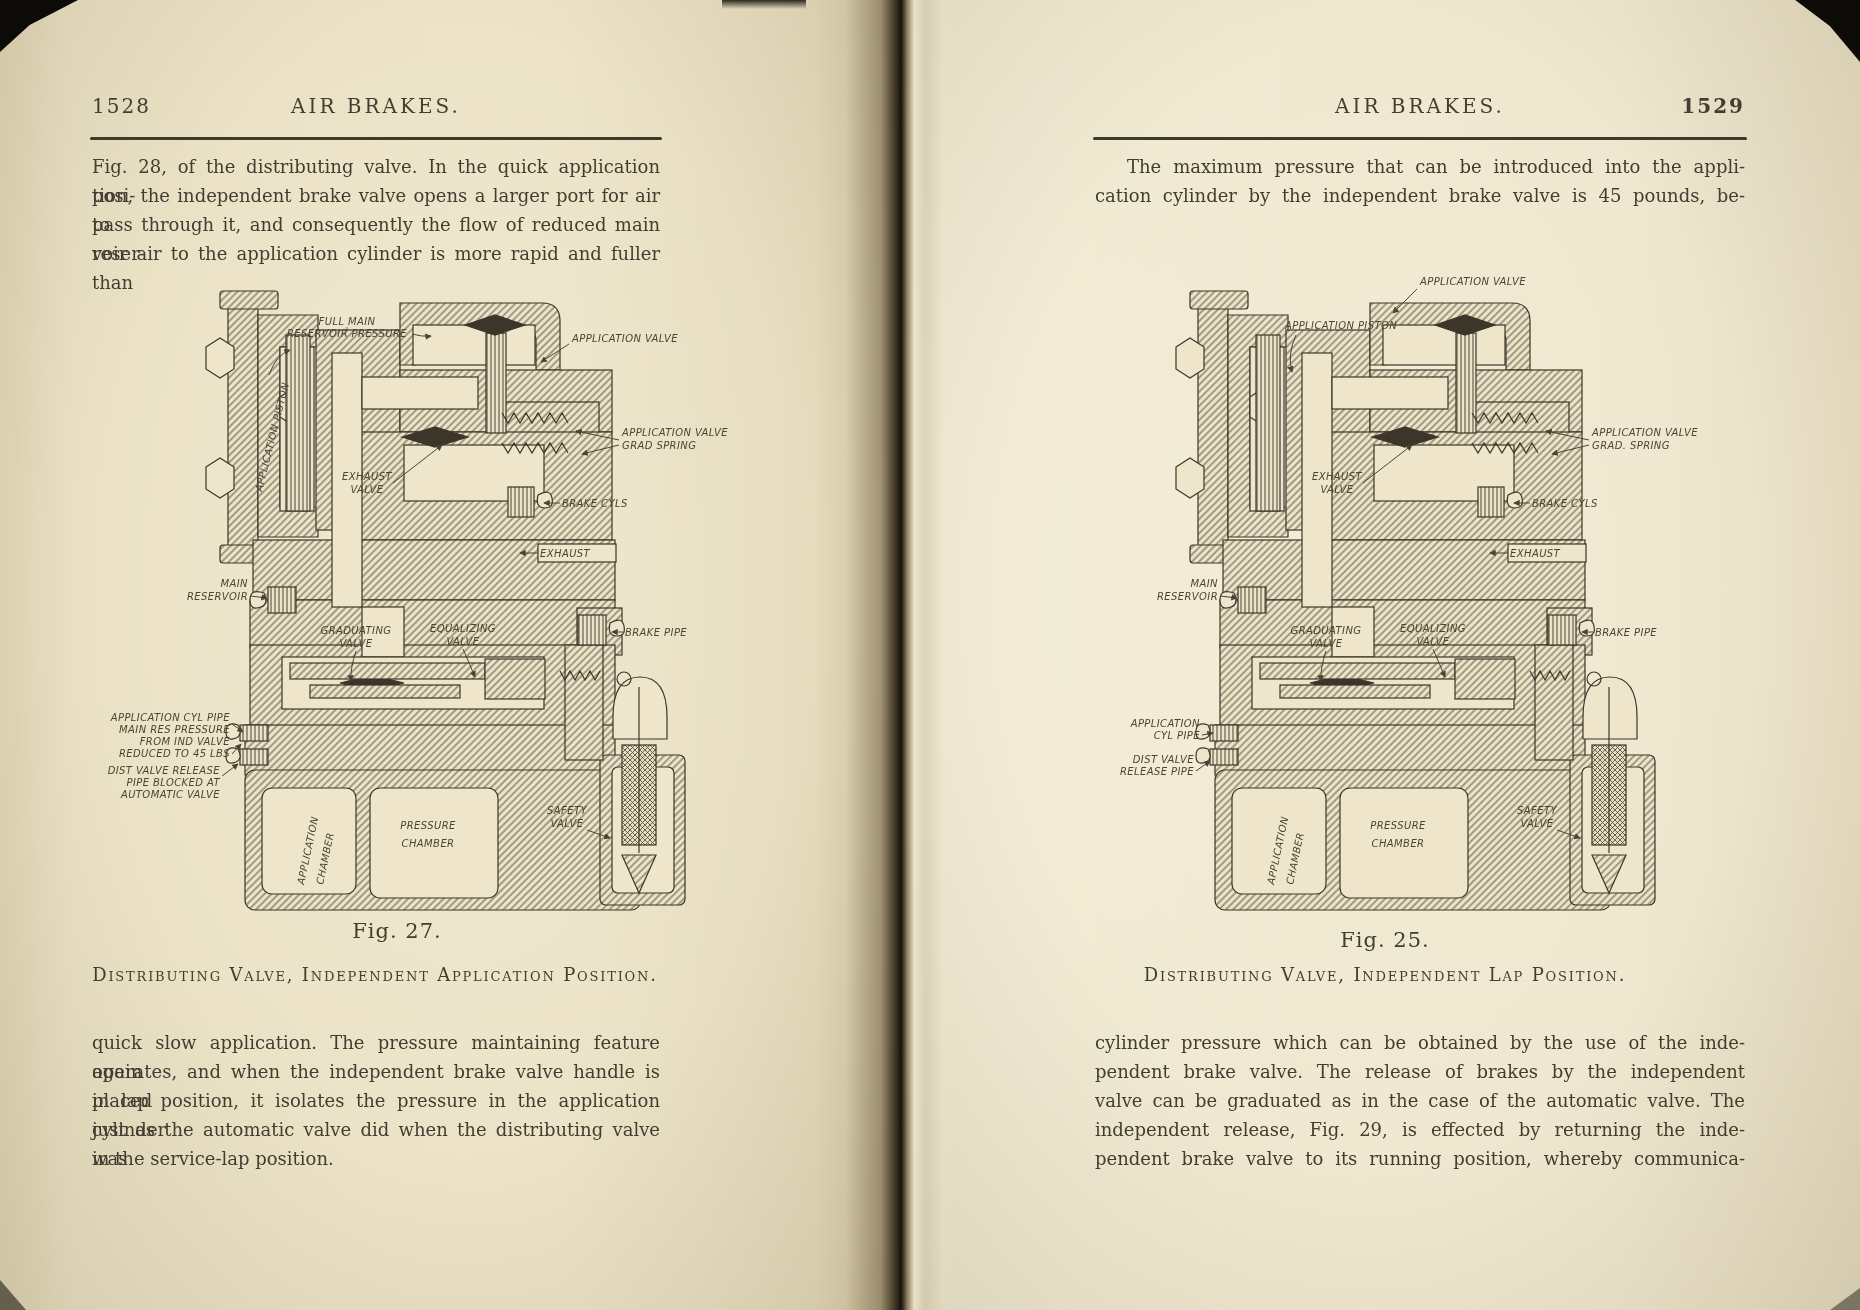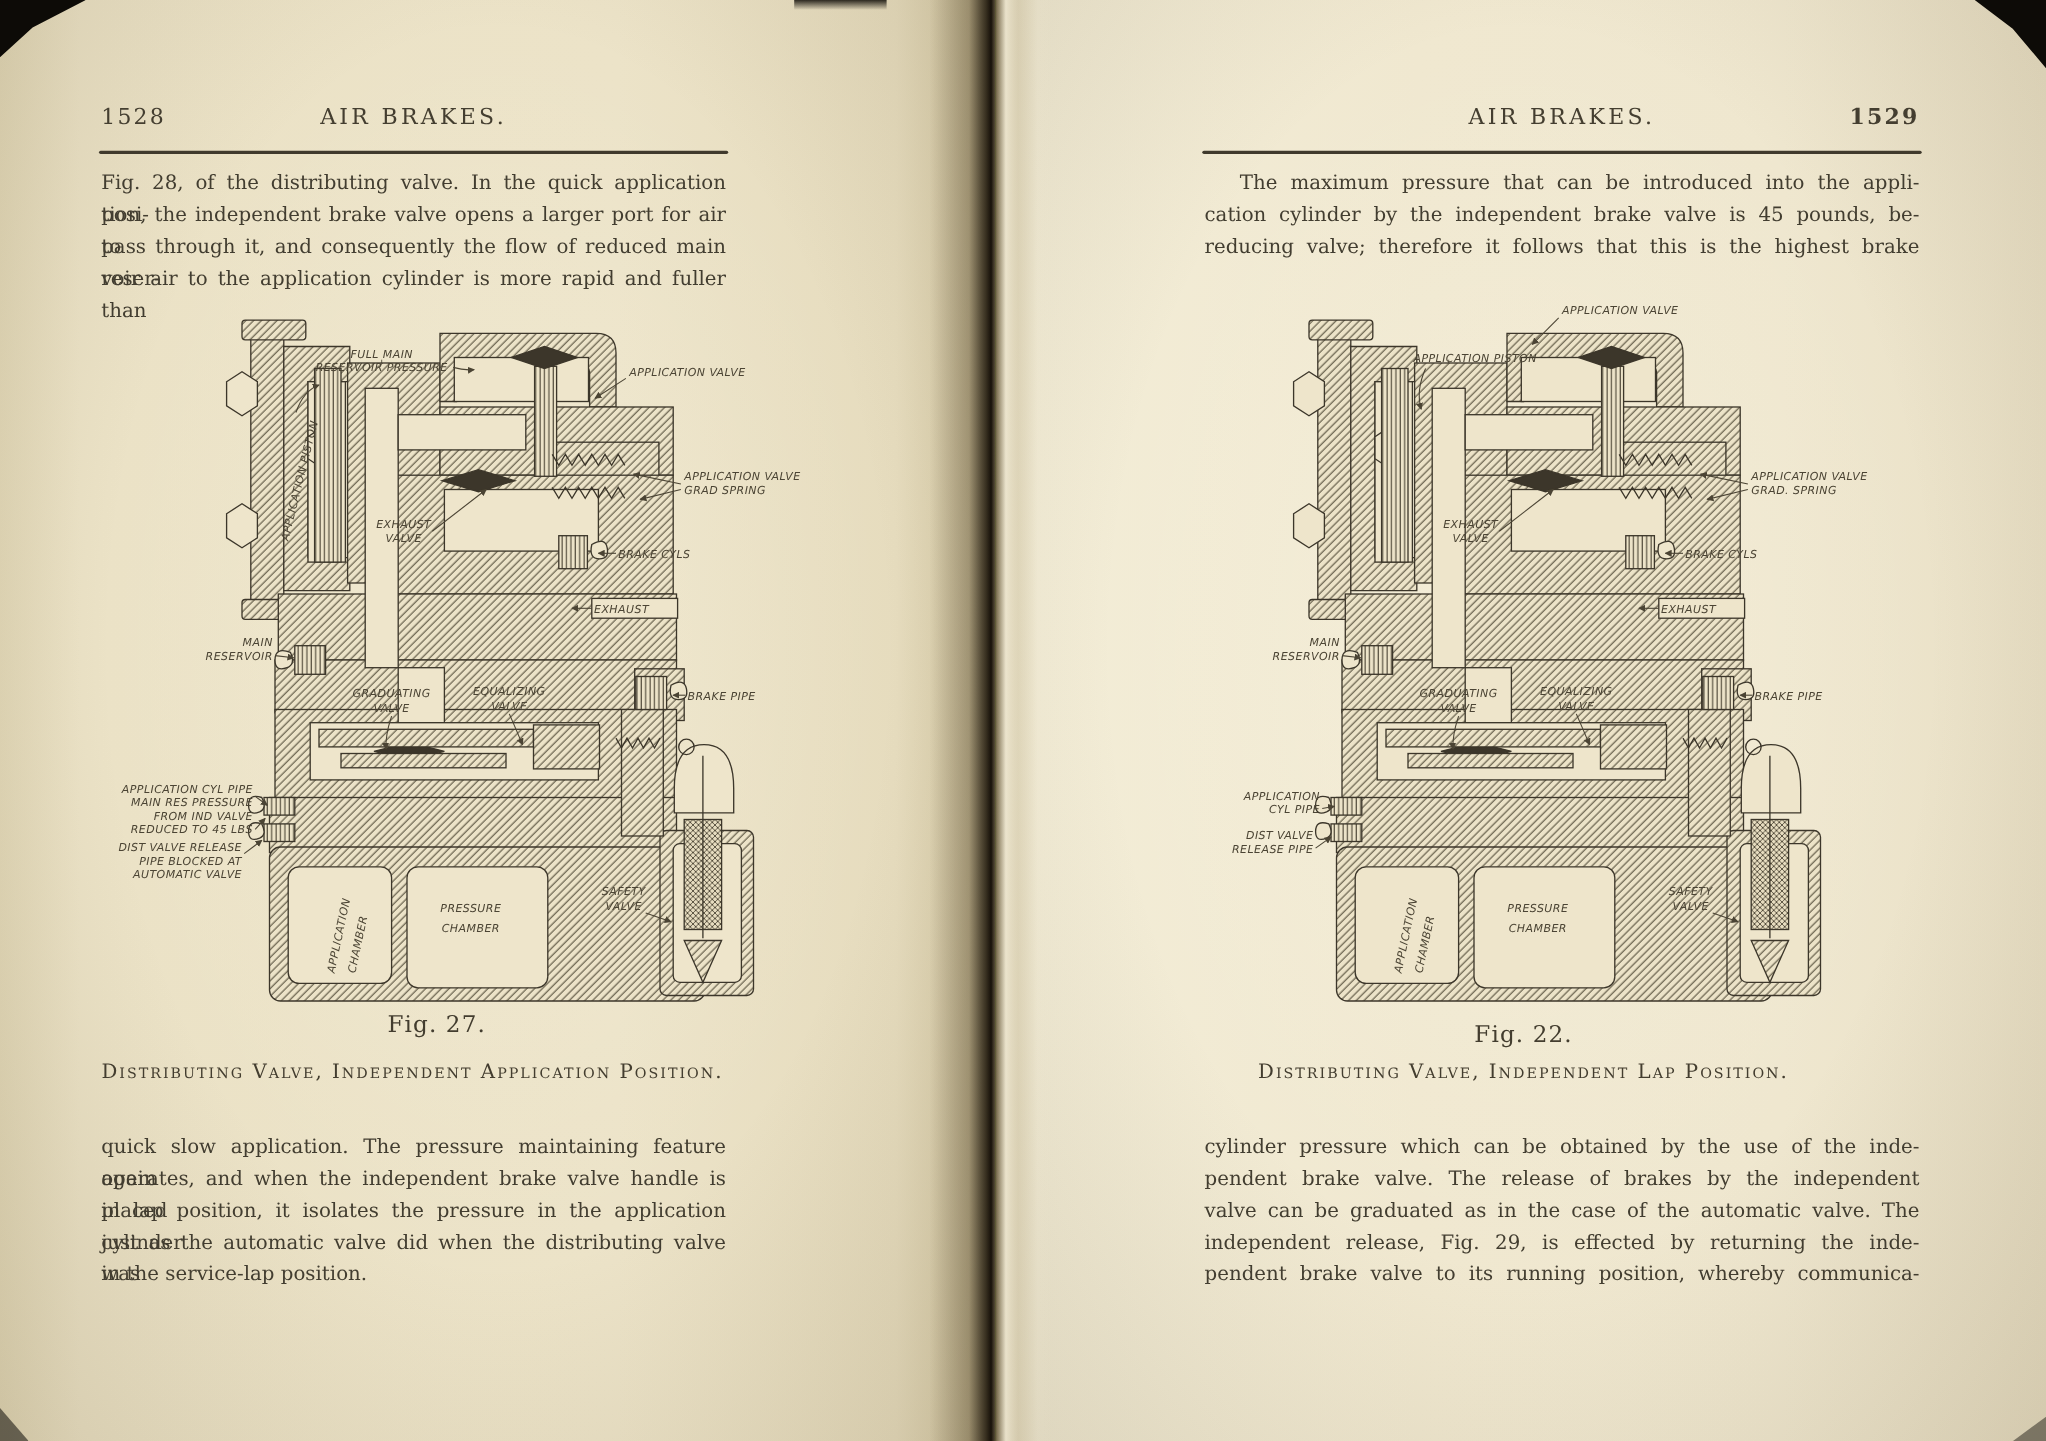--- a/index.html
+++ b/index.html
@@ -232,21 +232,20 @@
 
     <div class="hdr" style="left:190px;top:94px;width:650px;">
       <span class="runhead">AIR BRAKES.</span>
       <span class="pgnum" style="right:0;font-weight:bold;">1529</span>
     </div>
     <div class="rule" style="left:188px;top:137px;width:654px;"></div>
 
     <div class="para" style="left:190px;top:152px;width:650px;">
       <div class="line indent">The maximum pressure that can be introduced into the appli-</div>
       <div class="line">cation cylinder by the independent brake valve is 45 pounds, be-</div>
-      <div class="line">reducing valve; therefore it follows that this is the highest brake</div>
     </div>
 
     <svg class="diagram" style="left:175px;top:255px;" width="610" height="665" viewBox="0 0 610 665">
       <use href="#valve-body"></use>
       <g>
         <text x="205" y="74">APPLICATION PISTON</text>
         <path class="ldr" d="M216,80 Q207,100 212,117"></path>
         <text x="340" y="30">APPLICATION VALVE</text>
         <path class="ldr" d="M337,34 L313,58"></path>
         <text x="512" y="181">APPLICATION VALVE</text>
@@ -280,21 +279,21 @@
         <text transform="translate(194,630) rotate(-78)">APPLICATION</text>
         <text transform="translate(213,630) rotate(-78)">CHAMBER</text>
         <text x="318" y="574" text-anchor="middle">PRESSURE</text>
         <text x="318" y="592" text-anchor="middle">CHAMBER</text>
         <text x="457" y="559" text-anchor="middle">SAFETY</text>
         <text x="457" y="572" text-anchor="middle">VALVE</text>
         <path class="ldr" d="M477,575 L500,583"></path>
       </g>
     </svg>
 
-    <div class="fignum" style="left:175px;top:928px;width:610px;">Fig. 22.</div>
+    <div class="fignum" style="left:175px;top:928px;width:610px;">Fig. 25.</div>
     <div class="figcap" style="left:135px;top:964px;width:690px;">Distributing Valve, Independent Lap Position.</div>
 
     <div class="para" style="left:190px;top:1028px;width:650px;">
       <div class="line">cylinder pressure which can be obtained by the use of the inde-</div>
       <div class="line">pendent brake valve.  The release of brakes by the independent</div>
       <div class="line">valve can be graduated as in the case of the automatic valve.  The</div>
       <div class="line">independent release, Fig. 29, is effected by returning the inde-</div>
       <div class="line">pendent brake valve to its running position, whereby communica-</div>
     </div>
   </div>

